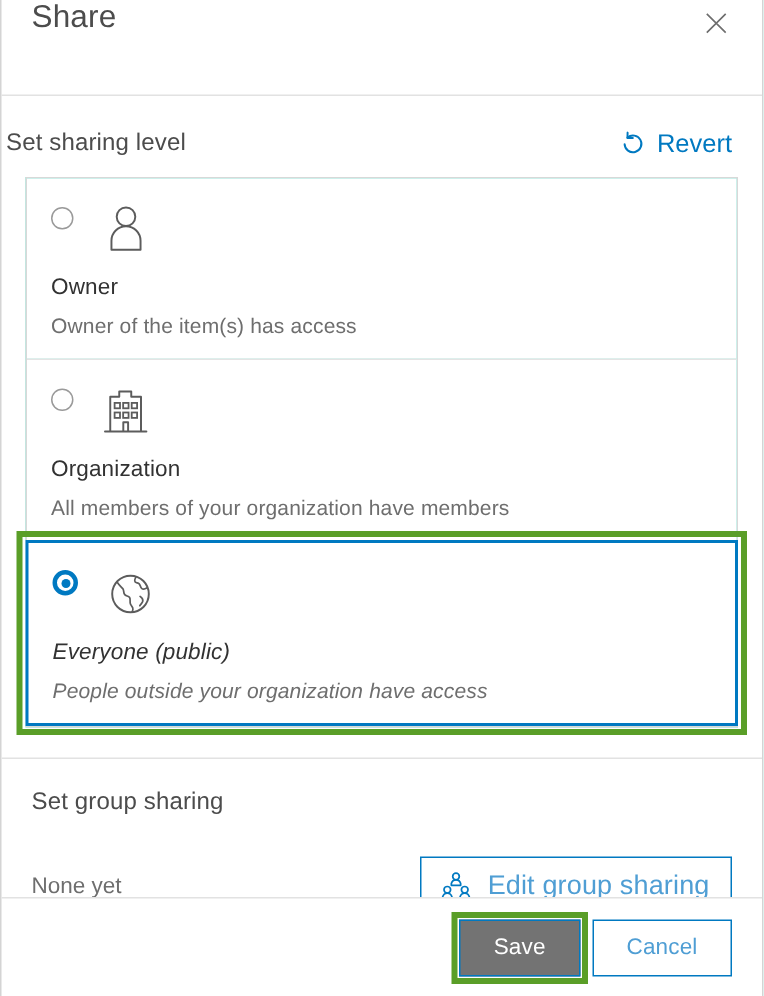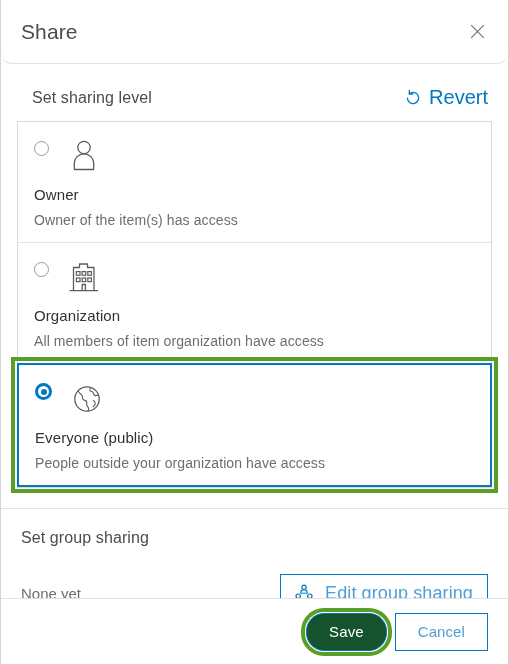--- a/index.html
+++ b/index.html
@@ -21,23 +21,21 @@
     display: flex;
     flex-direction: column;
   }
 
   
   .dlg-header {
     height: 64px;
     min-height: 64px;
     border-bottom: 1px solid #e2e2e2;
     display: flex;
-    align-items: center;
     padding: 0 16px 0 20px;
-    border-radius: 11px;
   }
   .dlg-title {
     font-size: 21px;
     font-weight: 400;
     color: #4c4c4c;
     letter-spacing: .1px;
     flex: 1;
   }
   .close-btn {
     width: 30px; height: 30px;
@@ -50,35 +48,35 @@
   
   .dlg-body {
     flex: 1;
     overflow: hidden;
     padding: 0;
   }
 
   .section-head {
     display: flex;
     align-items: center;
-    padding: 22px 20px 12px 31px;
+    padding: 22px 20px 12px 3px;
   }
   .section-title {
     font-size: 16px;
     font-weight: 400;
     color: #4c4c4c;
     flex: 1;
     letter-spacing: .1px;
   }
   .revert-link {
     display: flex;
     align-items: center;
     gap: 7px;
     color: #0079c1;
-    font-size: 20px;
+    font-size: 17px;
     cursor: pointer;
   }
   .revert-link svg { display: block; }
 
   
   .options-card {
     margin: 0 16px;
     border: 1px solid #d8d8d8;
     background: #5eead4;
   }
@@ -140,20 +138,21 @@
     margin-top: 9px;
     letter-spacing: .1px;
   }
 
   
   .option-row.highlight {
     border: 2px solid #0079c1;
     outline: 4px solid #5a9e28;
     outline-offset: 2px;
     margin: 0 -1px;
+    font-style: italic;
   }
 
   
   .group-section {
     margin-top: 20px;
     border-top: 1px solid #e2e2e2;
     padding: 20px 20px 0 20px;
   }
   .group-title {
     font-size: 16px;
@@ -196,24 +195,23 @@
   }
   .btn {
     font-size: 15px;
     padding: 9px 22px;
     cursor: pointer;
     border: 1px solid #0079c1;
     letter-spacing: .1px;
     line-height: 18px;
   }
   .btn-primary {
-    background: #14532d;
+    background: #737373;
     color: #ffffff;
     border-color: #0079c1;
-    border-radius: 18px;
   }
   .btn-secondary {
     background: #ffffff;
     color: #4f9ed4;
   }
   .btn.highlight-green {
     outline: 4px solid #5a9e28;
     outline-offset: 1px;
   }
 </style>
@@ -273,21 +271,21 @@
               <rect x="9.4" y="12.6" width="3.6" height="3.6" fill="none" stroke="#5c5c5c" stroke-width="1.2"></rect>
               <rect x="15.1" y="12.6" width="3.6" height="3.6" fill="none" stroke="#5c5c5c" stroke-width="1.2"></rect>
               <rect x="20.8" y="12.6" width="3.6" height="3.6" fill="none" stroke="#5c5c5c" stroke-width="1.2"></rect>
               <rect x="9.4" y="19.0" width="3.6" height="3.6" fill="none" stroke="#5c5c5c" stroke-width="1.2"></rect>
               <rect x="15.1" y="19.0" width="3.6" height="3.6" fill="none" stroke="#5c5c5c" stroke-width="1.2"></rect>
               <rect x="20.8" y="19.0" width="3.6" height="3.6" fill="none" stroke="#5c5c5c" stroke-width="1.2"></rect>
             </svg>
           </span>
         </div>
         <div class="opt-label">Organization</div>
-        <div class="opt-desc">All members of item organization have access</div>
+        <div class="opt-desc">All members of your organization have members</div>
       </div>
 
       <div class="option-row highlight">
         <div class="opt-top">
           <span class="radio checked"></span>
           <span class="opt-icon">
             <svg width="34" height="36" viewBox="0 0 34 36" aria-hidden="true">
               <circle cx="17" cy="18" r="12.2" fill="none" stroke="#5c5c5c" stroke-width="1.3"></circle>
               <path d="M8.0 10.0 C9.6 12.4 11.0 13.3 12.0 14.6 C12.7 15.6 12.2 17.0 13.0 18.2 C13.8 19.5 15.6 19.2 16.4 20.4 C17.2 21.6 16.3 23.4 17.0 24.8 C17.5 25.9 18.4 26.4 18.6 27.6 C18.8 28.6 18.4 29.4 18.0 30.1" fill="none" stroke="#5c5c5c" stroke-width="1.15" stroke-linejoin="round" stroke-linecap="round"></path>
               <path d="M20.6 6.7 C20.0 7.9 19.4 8.9 20.0 9.8 C20.6 10.7 22.0 10.4 22.8 11.2 C23.6 12.0 23.4 13.4 24.4 14.2 C25.3 14.9 26.8 14.6 27.8 14.0" fill="none" stroke="#5c5c5c" stroke-width="1.15" stroke-linejoin="round" stroke-linecap="round"></path>

